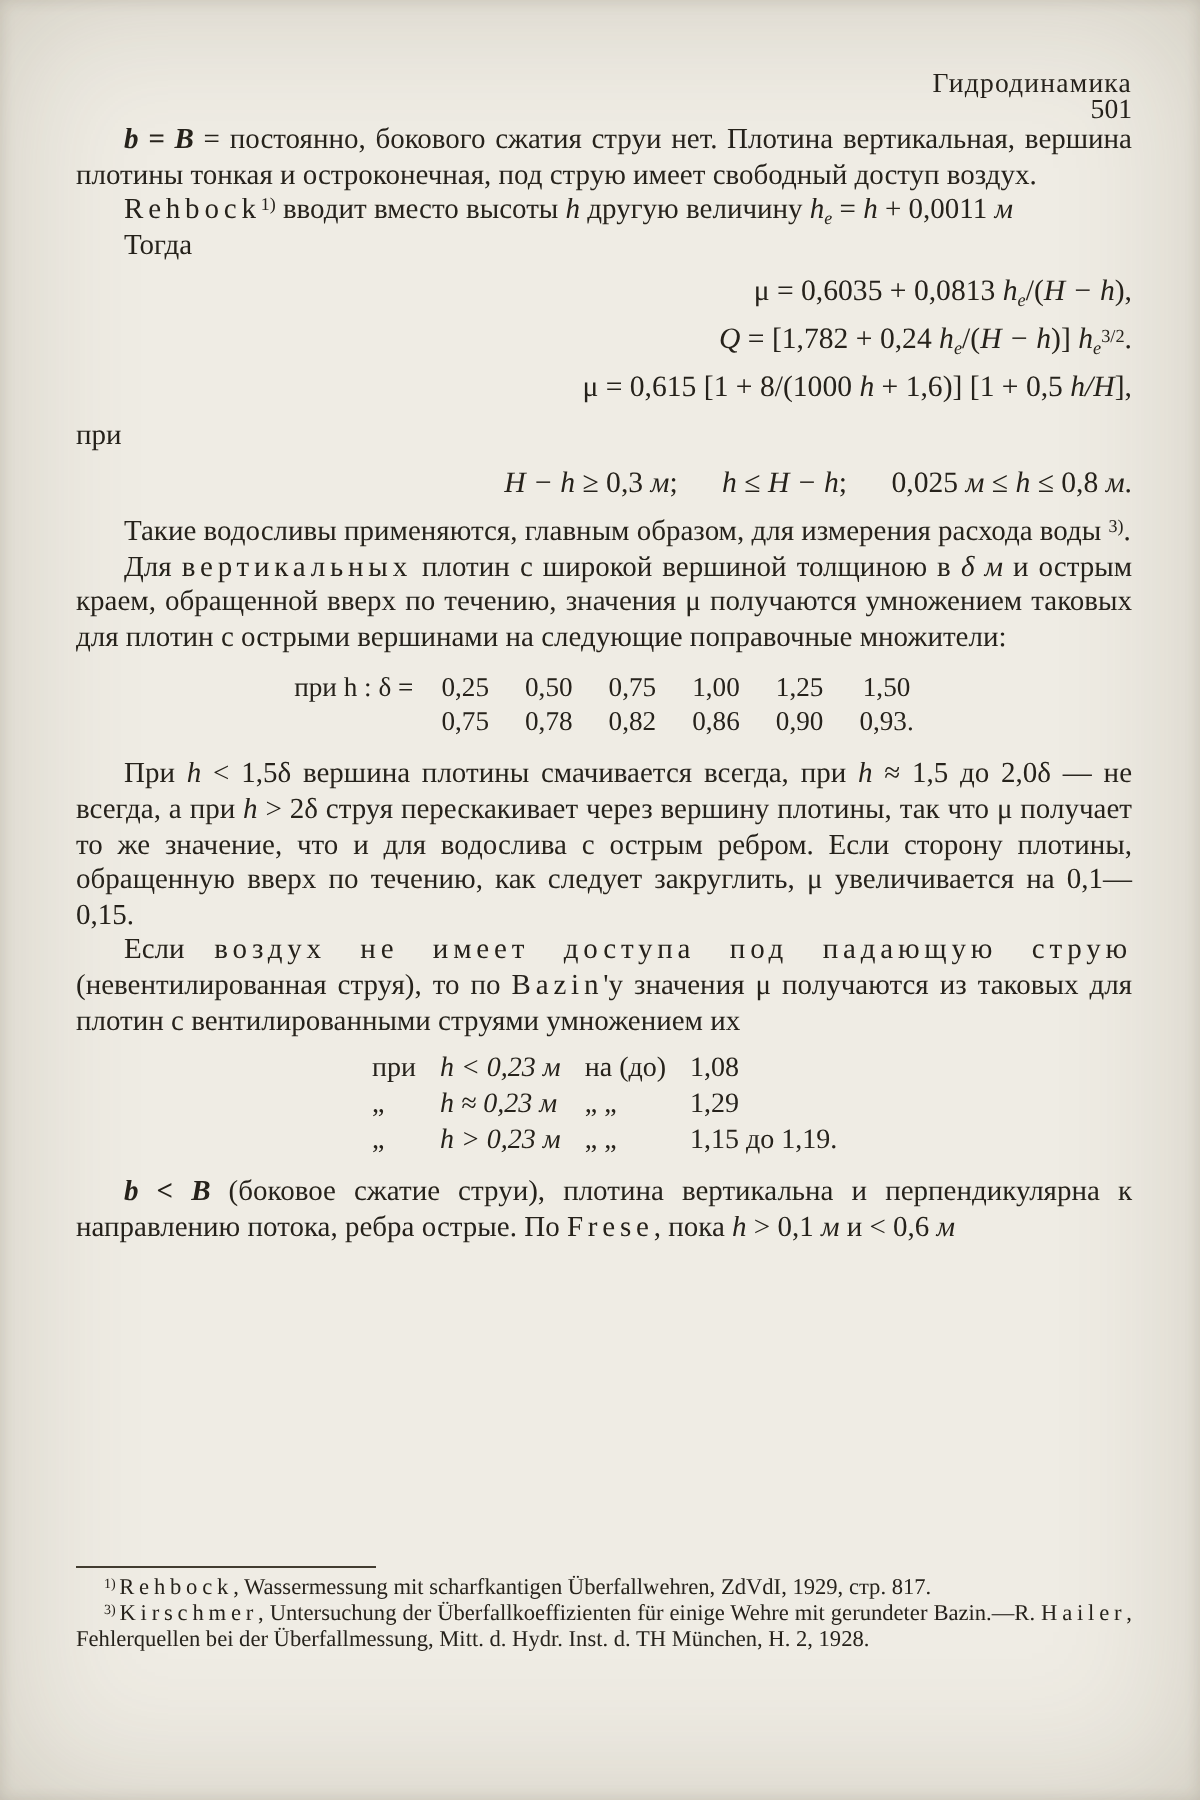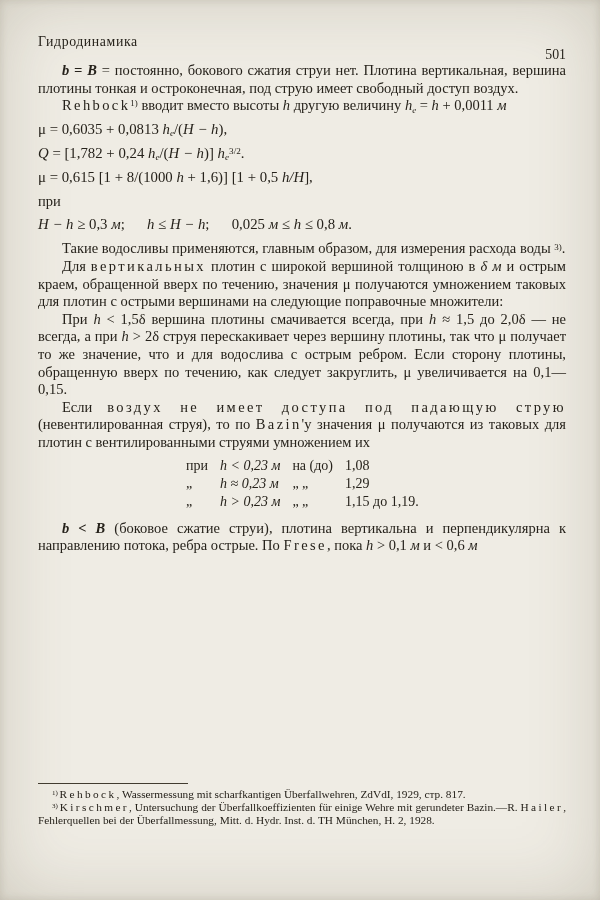--- a/index.html
+++ b/index.html
@@ -4,30 +4,30 @@
 <style>
   html,body { margin:0; padding:0; background:#8a857c; }
   .page {
     width:600px; height:900px; position:relative; overflow:hidden;
     background:#efece4;
     box-shadow: inset 0 0 70px rgba(95,85,60,0.22), inset 0 0 8px rgba(60,50,30,0.15);
     font-family:"Liberation Serif","DejaVu Serif",serif;
     color:#26221b;
   }
   .header { position:absolute; top:34px; left:38px; width:528px; height:18px; font-size:13.8px; }
-  .running-title { position:absolute; left:0; right:0; text-align:left; letter-spacing:0.6px; }
+  .running-title { position:absolute; left:0; right:0; text-align:right; letter-spacing:0.6px; }
   .page-number { position:absolute; right:0; top:13px; }
   .content {
     position:absolute; top:62px; left:38px; width:528px;
     font-size:14.5px; line-height:1.215; text-align:justify;
   }
   .para { margin:0; text-indent:24px; }
   .para.flush { text-indent:0; }
   .mt7 { margin-top:7px; }
-  .formula { text-align:left; white-space:pre-wrap; margin:6px 0; font-size:14.8px; }
+  .formula { text-align:right; white-space:pre-wrap; margin:6px 0; font-size:14.8px; }
   .corr-table { margin:7px auto 9px auto; border-collapse:collapse; font-size:13.6px; }
   .corr-table td { padding:0.5px 9px; text-align:center; white-space:nowrap; }
   .corr-table td.lbl { text-align:right; padding-right:5px; }
   .bazin-table { margin:5px 0 9px 148px; border-collapse:collapse; font-size:14px; }
   .bazin-table td { padding:0.5px 12px 0.5px 0; white-space:nowrap; }
   .footnotes {
     position:absolute; left:38px; width:528px; top:783px;
     font-size:11.3px; line-height:1.17; text-align:justify;
   }
   .fn-rule { width:150px; border-top:1px solid #423c30; margin:0 0 4px 0; }
@@ -46,28 +46,51 @@
 <div class="page">
 
   <div class="header">
     <span class="running-title">Гидродинамика</span>
     <span class="page-number">501</span>
   </div>
 
   <div class="content">
     <p class="para"><span class="seg-b">b = B </span><span class="seg-n">= постоянно, бокового сжатия струи нет. Плотина вертикальная, вершина плотины тонкая и остроконечная, под струю имеет свободный доступ воздух.</span></p>
     <p class="para"><span class="seg-sp">Rehbock</span><span class="seg-sup">1)</span><span class="seg-n"> вводит вместо высоты </span><span class="seg-i">h</span><span class="seg-n"> другую величину </span><span class="seg-i">h</span><span class="seg-sub">e</span><span class="seg-n"> = </span><span class="seg-i">h</span><span class="seg-n"> + 0,0011 </span><span class="seg-i">м</span></p>
+    <p class="para">Тогда</p>
     <div class="formula"><span class="seg-n">μ = 0,6035 + 0,0813 </span><span class="seg-i">h</span><span class="seg-sub">e</span><span class="seg-n">/(</span><span class="seg-i">H − h</span><span class="seg-n">),</span></div>
     <div class="formula"><span class="seg-i">Q</span><span class="seg-n"> = [1,782 + 0,24 </span><span class="seg-i">h</span><span class="seg-sub">e</span><span class="seg-n">/(</span><span class="seg-i">H − h</span><span class="seg-n">)] </span><span class="seg-i">h</span><span class="seg-sub">e</span><span class="seg-sup">3/2</span><span class="seg-n">.</span></div>
     <div class="formula"><span class="seg-n">μ = 0,615 [1 + 8/(1000 </span><span class="seg-i">h</span><span class="seg-n"> + 1,6)] [1 + 0,5 </span><span class="seg-i">h/H</span><span class="seg-n">],</span></div>
     <p class="para flush">при</p>
     <div class="formula"><span class="seg-i">H − h</span><span class="seg-n"> ≥ 0,3 </span><span class="seg-i">м</span><span class="seg-n">;      </span><span class="seg-i">h</span><span class="seg-n"> ≤ </span><span class="seg-i">H − h</span><span class="seg-n">;      0,025 </span><span class="seg-i">м</span><span class="seg-n"> ≤ </span><span class="seg-i">h</span><span class="seg-n"> ≤ 0,8 </span><span class="seg-i">м</span><span class="seg-n">.</span></div>
     <p class="para"><span class="seg-n">Такие водосливы применяются, главным образом, для измерения расхода воды </span><span class="seg-sup">3)</span><span class="seg-n">.</span></p>
     <p class="para"><span class="seg-n">Для </span><span class="seg-sp">вертикальных</span><span class="seg-n"> плотин с широкой вершиной толщиною в </span><span class="seg-i">δ м</span><span class="seg-n"> и острым краем, обращенной вверх по течению, значения μ получаются умножением таковых для плотин с острыми вершинами на следующие поправочные множители:</span></p>
 
+    <table class="corr-table">
+      <tbody>
+          <tr>
+        <td class="lbl">при h : δ =</td>
+        <td>0,25</td>
+        <td>0,50</td>
+        <td>0,75</td>
+        <td>1,00</td>
+        <td>1,25</td>
+        <td>1,50</td>
+      </tr>
+      <tr>
+        <td class="lbl"></td>
+        <td>0,75</td>
+        <td>0,78</td>
+        <td>0,82</td>
+        <td>0,86</td>
+        <td>0,90</td>
+        <td>0,93.</td>
+      </tr>
+    </tbody>
+      </table>
 
     <p class="para"><span class="seg-n">При </span><span class="seg-i">h</span><span class="seg-n"> &lt; 1,5δ вершина плотины смачивается всегда, при </span><span class="seg-i">h</span><span class="seg-n"> ≈ 1,5 до 2,0δ — не всегда, а при </span><span class="seg-i">h</span><span class="seg-n"> &gt; 2δ струя перескакивает через вершину плотины, так что μ получает то же значение, что и для водослива с острым ребром. Если сторону плотины, обращенную вверх по течению, как следует закруглить, μ увеличивается на 0,1—0,15.</span></p>
     <p class="para"><span class="seg-n">Если </span><span class="seg-sp">воздух не имеет доступа под падающую струю</span><span class="seg-n"> (невентилированная струя), то по </span><span class="seg-sp">Bazin</span><span class="seg-n">'у значения μ получаются из таковых для плотин с вентилированными струями умножением их</span></p>
 
     <table class="bazin-table">
       <tbody>
           <tr>
         <td>при</td>
         <td class="seg-i">h &lt; 0,23 м</td>
         <td>на (до)</td>

